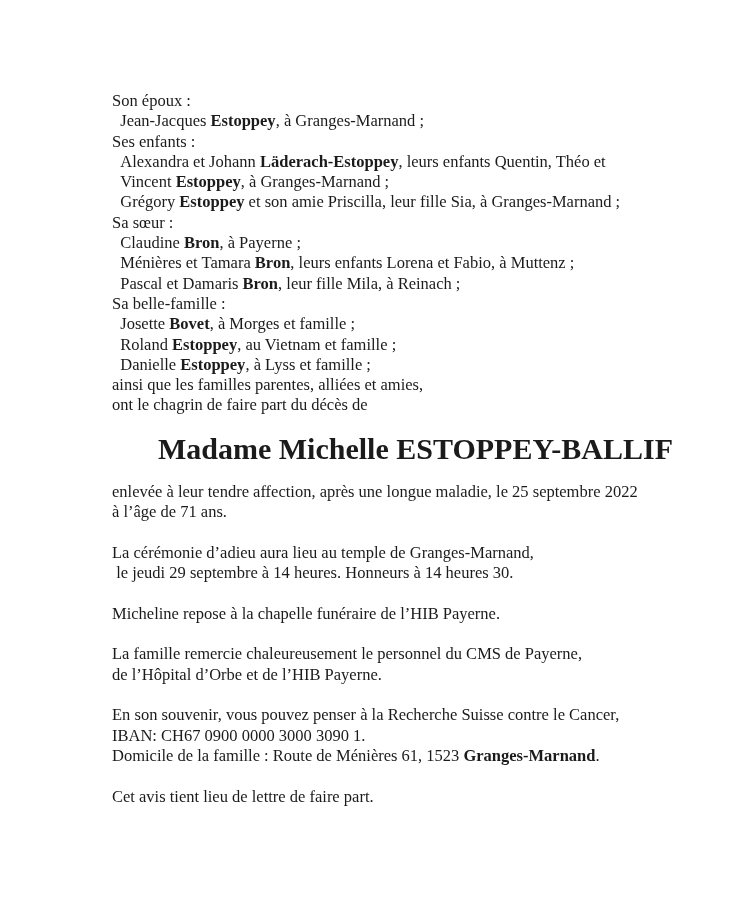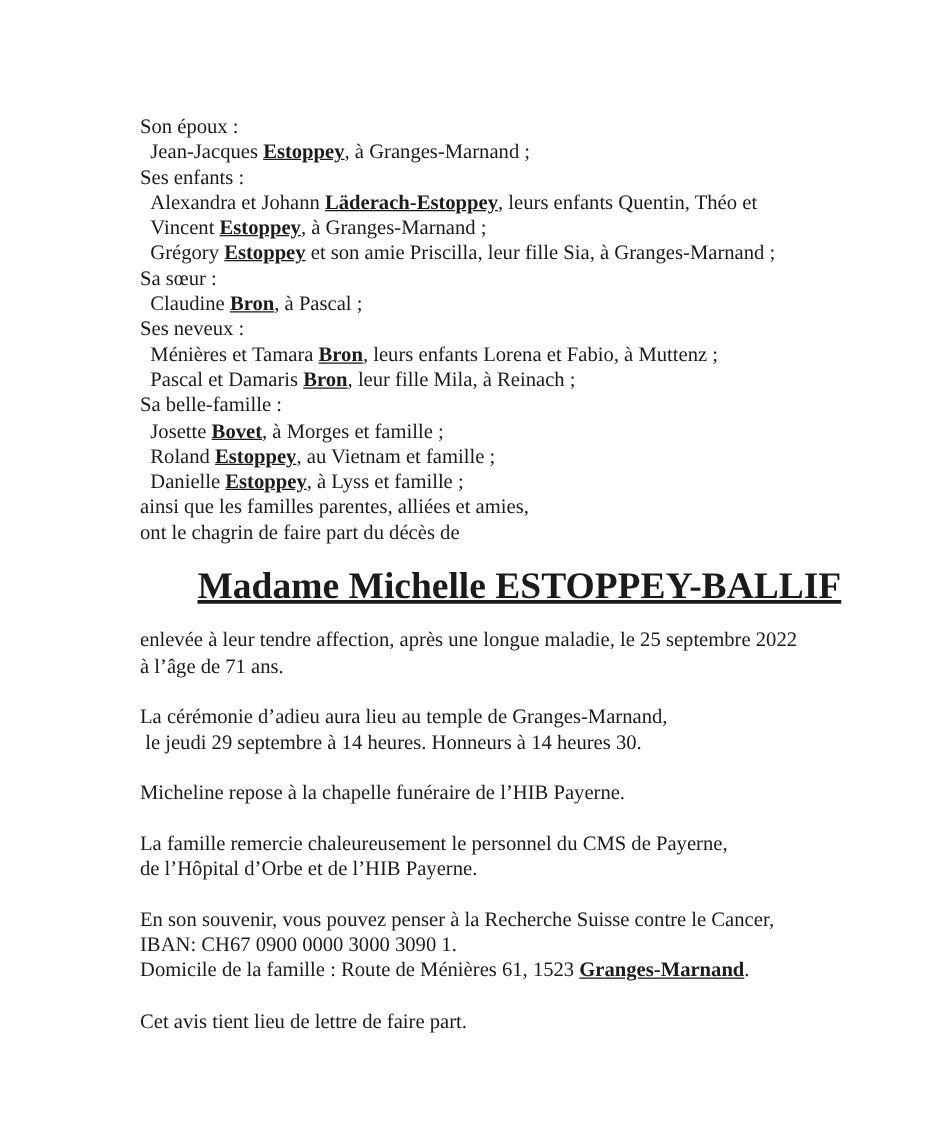--- a/index.html
+++ b/index.html
@@ -16,21 +16,21 @@
     background: #ffffff;
     overflow: hidden;
   }
   .content {
     padding: 91px 21px 0 112px;
     font-size: 16.5px;
     line-height: 20.3px;
   }
   .block { margin-bottom: 20.3px; }
   .line { white-space: pre-wrap; }
-  .seg.bold { font-weight: bold; text-decoration: underline; }
+  .seg.bold { font-weight: bold; }
   .block-title {
     font-size: 30px;
     line-height: 26px;
     text-align: center;
     margin-top: 18px;
     margin-bottom: 20px;
   }
   .block-center { text-align: left; }
 </style>
 </head>
@@ -39,22 +39,21 @@
 <div class="page" style="background: rgb(255, 255, 255);">
   <div class="content" id="doc-root" style="color: rgb(27, 27, 27);">
       <div class="block block-p">
         <div class="line"><span class="seg">Son époux :</span></div>
         <div class="line"><span class="seg">  Jean-Jacques </span><span class="seg bold">Estoppey</span><span class="seg">, à Granges-Marnand ;</span></div>
         <div class="line"><span class="seg">Ses enfants :</span></div>
         <div class="line"><span class="seg">  Alexandra et Johann </span><span class="seg bold">Läderach-Estoppey</span><span class="seg">, leurs enfants Quentin, Théo et</span></div>
         <div class="line"><span class="seg">  Vincent </span><span class="seg bold">Estoppey</span><span class="seg">, à Granges-Marnand ;</span></div>
         <div class="line"><span class="seg">  Grégory </span><span class="seg bold">Estoppey</span><span class="seg"> et son amie Priscilla, leur fille Sia, à Granges-Marnand ;</span></div>
         <div class="line"><span class="seg">Sa sœur :</span></div>
-        <div class="line"><span class="seg">  Claudine </span><span class="seg bold">Bron</span><span class="seg">, à Pascal ;</span></div>
-        <div class="line"><span class="seg">Ses neveux :</span></div>
+        <div class="line"><span class="seg">  Claudine </span><span class="seg bold">Bron</span><span class="seg">, à Payerne ;</span></div>
         <div class="line"><span class="seg">  Ménières et Tamara </span><span class="seg bold">Bron</span><span class="seg">, leurs enfants Lorena et Fabio, à Muttenz ;</span></div>
         <div class="line"><span class="seg">  Pascal et Damaris </span><span class="seg bold">Bron</span><span class="seg">, leur fille Mila, à Reinach ;</span></div>
         <div class="line"><span class="seg">Sa belle-famille :</span></div>
         <div class="line"><span class="seg">  Josette </span><span class="seg bold">Bovet</span><span class="seg">, à Morges et famille ;</span></div>
         <div class="line"><span class="seg">  Roland </span><span class="seg bold">Estoppey</span><span class="seg">, au Vietnam et famille ;</span></div>
         <div class="line"><span class="seg">  Danielle </span><span class="seg bold">Estoppey</span><span class="seg">, à Lyss et famille ;</span></div>
         <div class="line"><span class="seg">ainsi que les familles parentes, alliées et amies,</span></div>
         <div class="line"><span class="seg">ont le chagrin de faire part du décès de</span></div>
       </div>
       <div class="block block-title">

